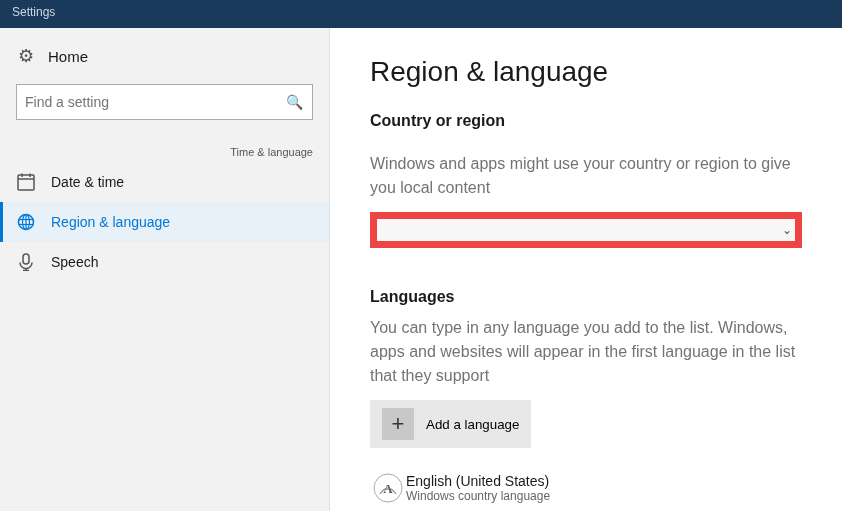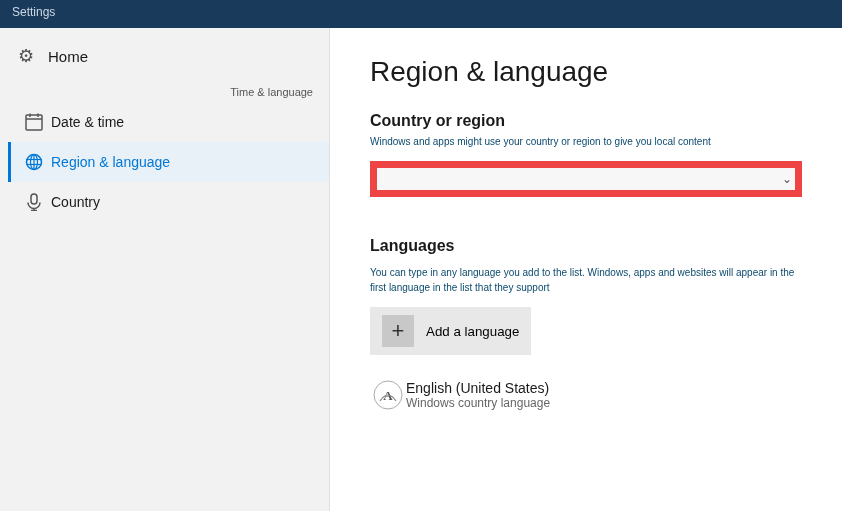--- a/index.html
+++ b/index.html
@@ -78,27 +78,26 @@
       font-size: 11px;
       font-weight: 400;
       color: #555;
       padding: 10px 16px 4px 16px;
       text-transform: none;
       text-align: right;
     }
     .nav-item {
       display: flex;
       align-items: center;
-      gap: 7px;
+      gap: 15px;
       padding: 10px 16px;
       cursor: pointer;
       font-size: 14px;
       color: #1a1a1a;
       position: relative;
-      margin-left: 8px;
     }
     .nav-item.active {
       background: #e8f0f8;
       color: #0078d7;
     }
     .nav-item.active::before {
       content: '';
       position: absolute;
       left: 0;
       top: 0;
@@ -126,25 +125,25 @@
     .page-title {
       font-size: 28px;
       font-weight: 300;
       color: #1a1a1a;
       margin-bottom: 24px;
     }
     .section-title {
       font-size: 16px;
       font-weight: 600;
       color: #1a1a1a;
-      margin-bottom: 4px;
+      margin-bottom: 22px;
     }
     .description {
-      font-size: 10px;
-      color: #0c4a6e;
+      font-size: 16px;
+      color: #737373;
       margin-bottom: 12px;
       line-height: 1.5;
       max-width: 450px;
     }
     .dropdown-wrapper {
       position: relative;
       max-width: 450px;
       margin-bottom: 28px;
     }
     .dropdown {
@@ -231,20 +230,24 @@
 </div>
 
 <div class="content-area">
 
   <div class="sidebar">
     <div class="sidebar-home">
       <span class="gear-icon">⚙</span>
       <span>Home</span>
     </div>
 
+    <div class="search-box">
+      <input type="text" placeholder="Find a setting" style="">
+      <span class="search-icon">🔍</span>
+    </div>
 
     <div class="section-label">Time &amp; language</div>
 
     <div class="nav-item">
       <span class="nav-icon">
         <svg width="18" height="18" viewBox="0 0 18 18" fill="none">
           <rect x="1" y="2" width="16" height="15" rx="1" stroke="#555" stroke-width="1.5" fill="none"></rect>
           <line x1="1" y1="6" x2="17" y2="6" stroke="#555" stroke-width="1.5"></line>
           <line x1="5" y1="0.5" x2="5" y2="4" stroke="#555" stroke-width="1.5"></line>
           <line x1="13" y1="0.5" x2="13" y2="4" stroke="#555" stroke-width="1.5"></line>
@@ -268,21 +271,21 @@
 
     <div class="nav-item">
       <span class="nav-icon">
         <svg width="18" height="18" viewBox="0 0 18 18" fill="none">
           <rect x="6" y="1" width="6" height="10" rx="3" stroke="#555" stroke-width="1.5" fill="none"></rect>
           <path d="M3 9.5a6 6 0 0 0 12 0" stroke="#555" stroke-width="1.5" fill="none"></path>
           <line x1="9" y1="15.5" x2="9" y2="17.5" stroke="#555" stroke-width="1.5"></line>
           <line x1="6" y1="17.5" x2="12" y2="17.5" stroke="#555" stroke-width="1.5"></line>
         </svg>
       </span>
-      <span>Country</span>
+      <span>Speech</span>
     </div>
   </div>
 
   <div class="main-content">
     <h1 class="page-title">Region &amp; language</h1>
 
     <div>
       <div class="section-title">Country or region</div>
       <p class="description">Windows and apps might use your country or region to give you local content</p>
       <div class="dropdown-wrapper">

